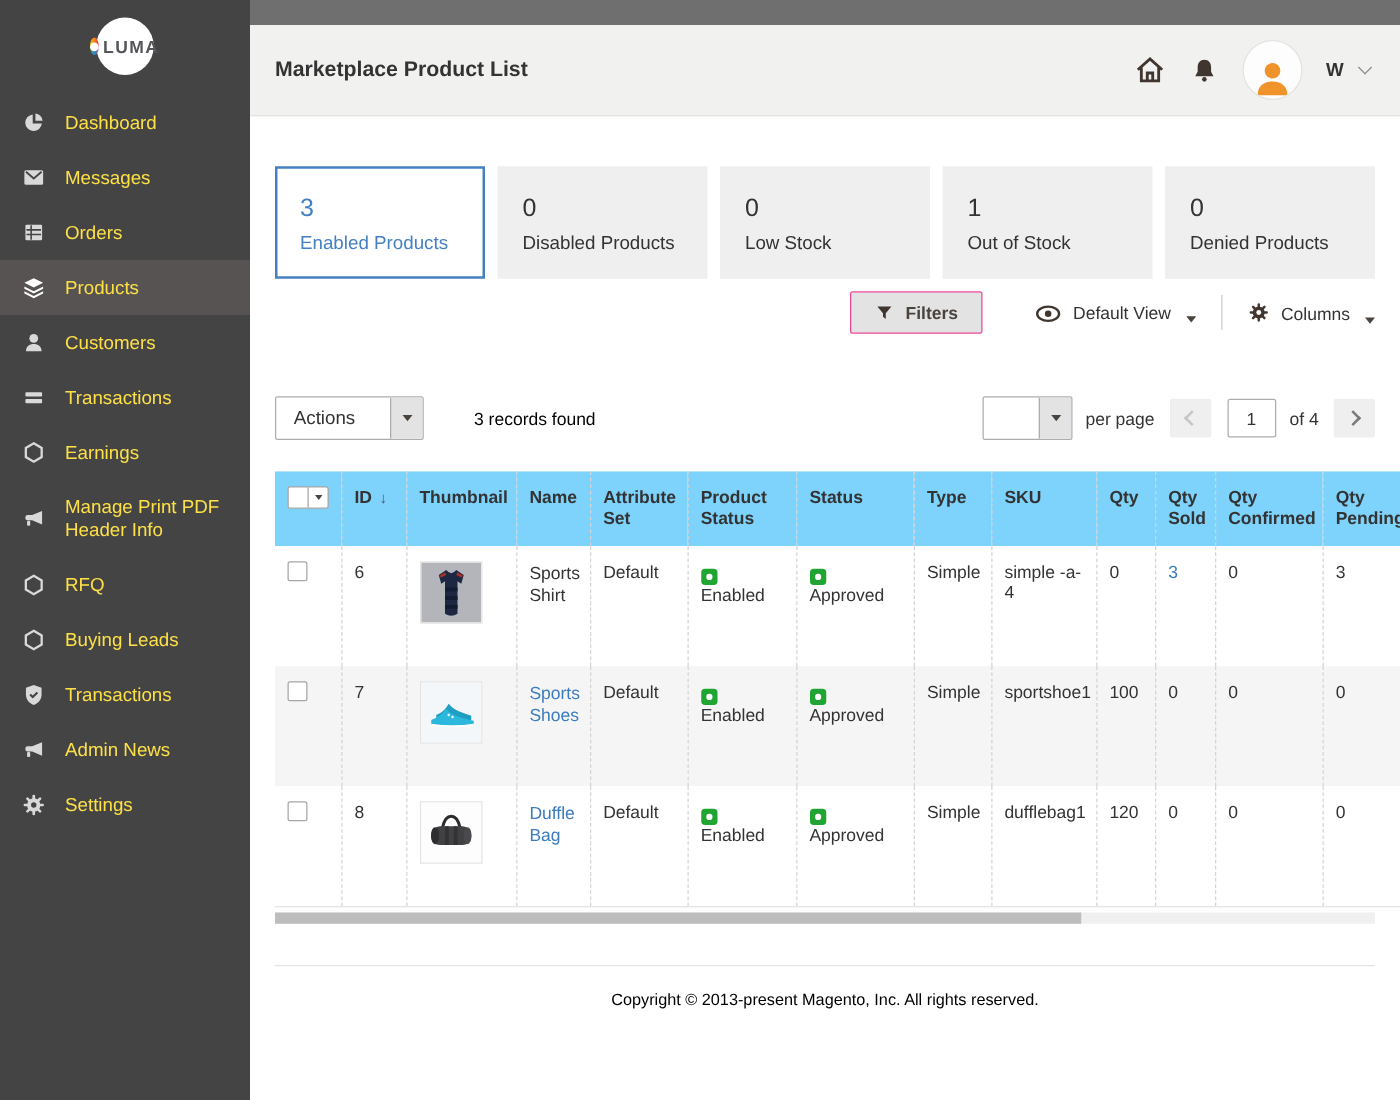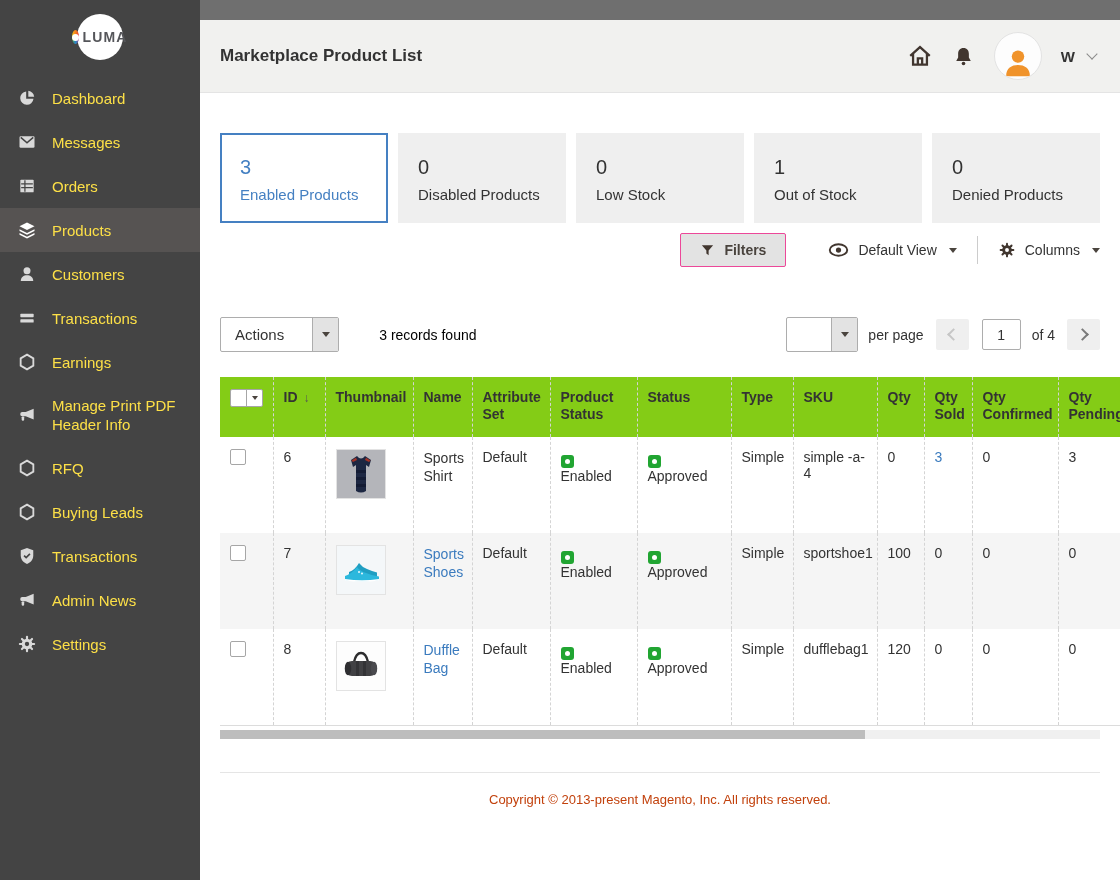--- a/index.html
+++ b/index.html
@@ -39,21 +39,21 @@
   .cards { display:grid; grid-template-columns:repeat(5,1fr); gap:10px; margin-top:40px; }
   .card { background:#efefef; height:90px; padding:23px 10px 0 20px; cursor:pointer; }
   .card .num { font-size:20px; color:#333; }
   .card .lbl { font-size:15px; color:#333; margin-top:7px; }
   .card.active { background:#fff; border:2px solid #4580c2; padding:21px 8px 0 18px; }
   .card.active .num, .card.active .lbl { color:#4580c2; }
 
   
   .grid-controls { display:flex; align-items:center; justify-content:flex-end; margin-top:10px; height:34px; }
   .filters-btn { display:flex; align-items:center; gap:9px; background:#e3e3e3; border:1px solid #ec4899; border-radius:2px; height:34px; padding:0 19px; font-size:14px; font-weight:bold; color:#4a443e; cursor:pointer; }
-  .ctl { display:flex; align-items:center; gap:9px; font-size:14px; color:#333; cursor:pointer; }
+  .ctl { display:flex; align-items:flex-end; gap:9px; font-size:14px; color:#333; cursor:pointer; }
   .view-ctl { margin-left:42px; }
   .ctl-sep { width:1px; height:28px; background:#ccc; margin:0 20px; }
   .caret { width:0; height:0; border-left:4.5px solid transparent; border-right:4.5px solid transparent; border-top:5.5px solid #4a443e; margin-left:3px; }
 
   
   .toolbar { display:flex; align-items:center; margin-top:50px; height:35px; }
   .select-ctl { display:flex; border:1px solid #adadad; border-radius:2px; background:#fff; height:35px; overflow:hidden; cursor:pointer; }
   .select-text { padding:0 28px 0 14px; line-height:33px; font-size:15px; color:#333; }
   .select-seg { width:26px; background:#e3e3e3; border-left:1px solid #adadad; display:flex; align-items:center; justify-content:center; }
   .records { margin-left:40px; font-size:14px; color:#000000; }
@@ -64,21 +64,21 @@
   .pchev { width:9px; height:9px; border-right:2px solid #7a7a7a; border-bottom:2px solid #7a7a7a; }
   .pchev.left { transform:rotate(135deg); margin-left:3px; border-color:#c6c6c6; }
   .pchev.right { transform:rotate(-45deg); margin-right:3px; }
   .page-input { width:39px; height:31px; border:1px solid #adadad; border-radius:2px; margin-left:13px; display:flex; align-items:center; justify-content:center; font-size:14px; background:#fff; }
   .page-total { margin-left:11px; font-size:14px; color:#333; }
 
   
   .table-wrap { margin-top:25px; width:900px; margin-right:-20px; overflow:hidden; }
   table { border-collapse:collapse; table-layout:fixed; width:938px; }
   th, td { text-align:left; vertical-align:top; padding:12px 10px; font-size:14px; }
-  th { background:#84cc16; font-weight:bold; color:#333; height:60px; line-height:17px; cursor:pointer; }
+  th { background:#7dd3fc; font-weight:bold; color:#333; height:60px; line-height:17px; cursor:pointer; }
   th + th, td + td { border-left:1px dashed #d4d4d4; }
   tbody tr { height:96px; background:#fff; }
   tbody tr.stripe { background:#f5f5f5; }
   tbody tr:last-child td { border-bottom:1px solid #dcdcdc; }
   .sort-arrow { font-weight:normal; color:#555; font-size:12px; margin-left:6px; }
   .sel-ctl { display:flex; border:1px solid #a6a6a6; border-radius:2px; background:#fff; width:33px; height:18px; }
   .sel-box { width:16px; }
   .sel-caret { width:16px; border-left:1px solid #a6a6a6; display:flex; align-items:center; justify-content:center; }
   .sel-caret .caret { border-top-width:4.5px; border-left-width:3.5px; border-right-width:3.5px; margin:0; }
   .checkbox { width:16px; height:16px; border:1px solid #a6a6a6; border-radius:2px; background:#fff; display:inline-block; cursor:pointer; }
@@ -87,21 +87,21 @@
   .status-badge { width:13px; height:13px; border-radius:3px; background:#21a532; display:inline-flex; align-items:center; justify-content:center; margin-right:6px; vertical-align:-2px; }
   .status-badge::after { content:""; width:5px; height:5px; border-radius:50%; background:#fff; }
   .link { color:#3b7bbe; cursor:pointer; }
   .name-cell { line-height:18px; }
 
   .hscroll { height:9px; width:880px; margin-top:4px; background:#f0f0f0; }
   .hscroll-thumb { width:645px; height:9px; background:#bdbdbd; cursor:pointer; }
 
   
   .footer-divider { height:1px; background:#e5e5e5; margin-top:33px; }
-  .copyright { text-align:center; font-size:13px; color:#c2410c; margin-top:19px; }
+  .copyright { text-align:center; font-size:13px; color:#000000; margin-top:19px; }
 </style>
 </head>
 <body>
 
 <div class="sidebar">
   <div class="logo-wrap">
     <div class="logo-circle">
       <span class="logo-ring"></span>
       <span class="logo-text">LUMA</span>
     </div>

